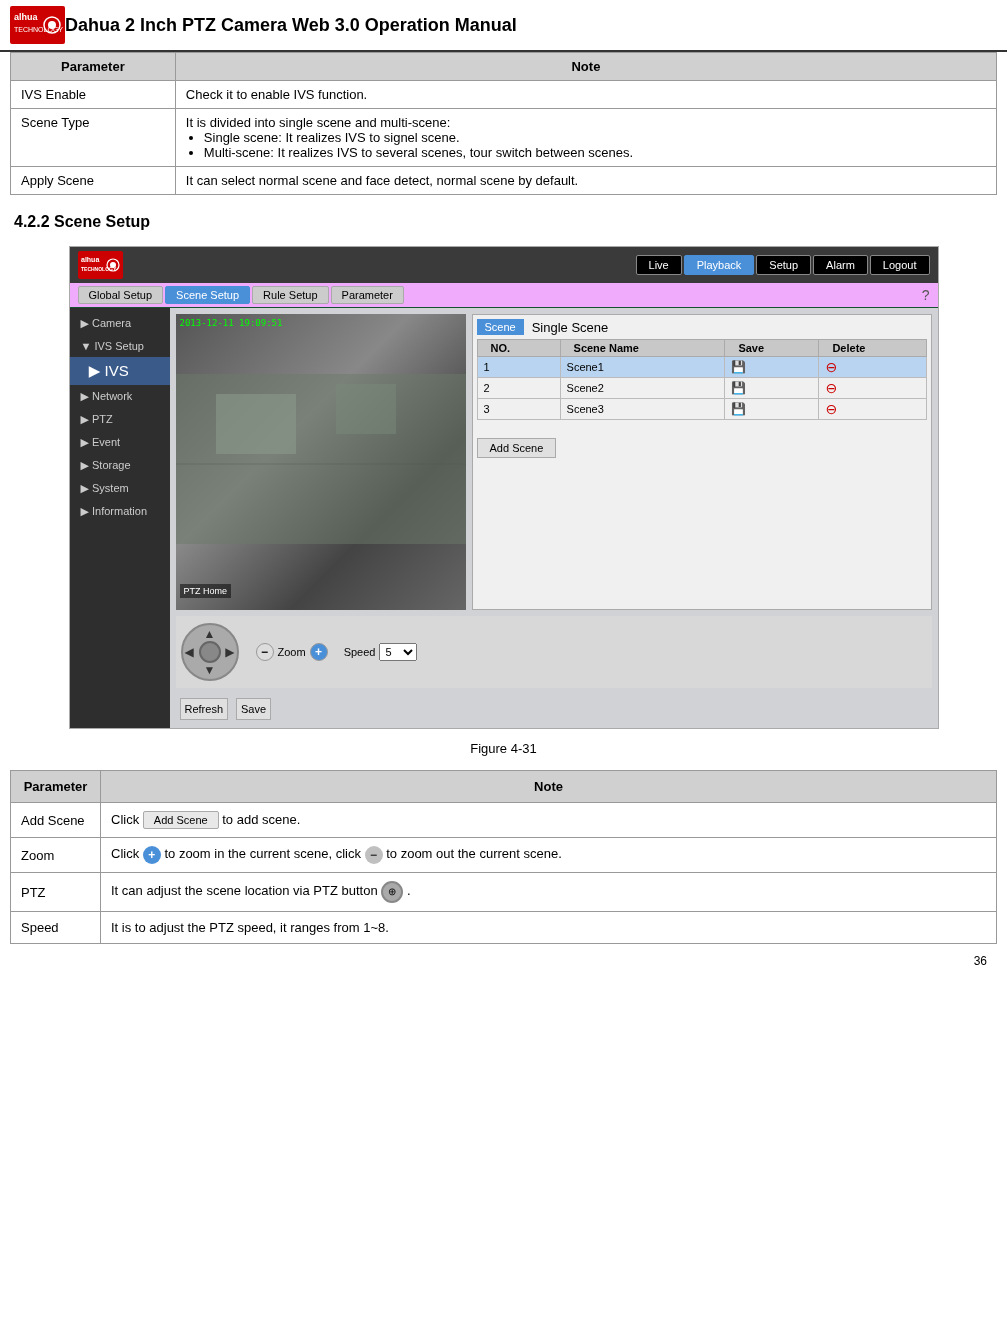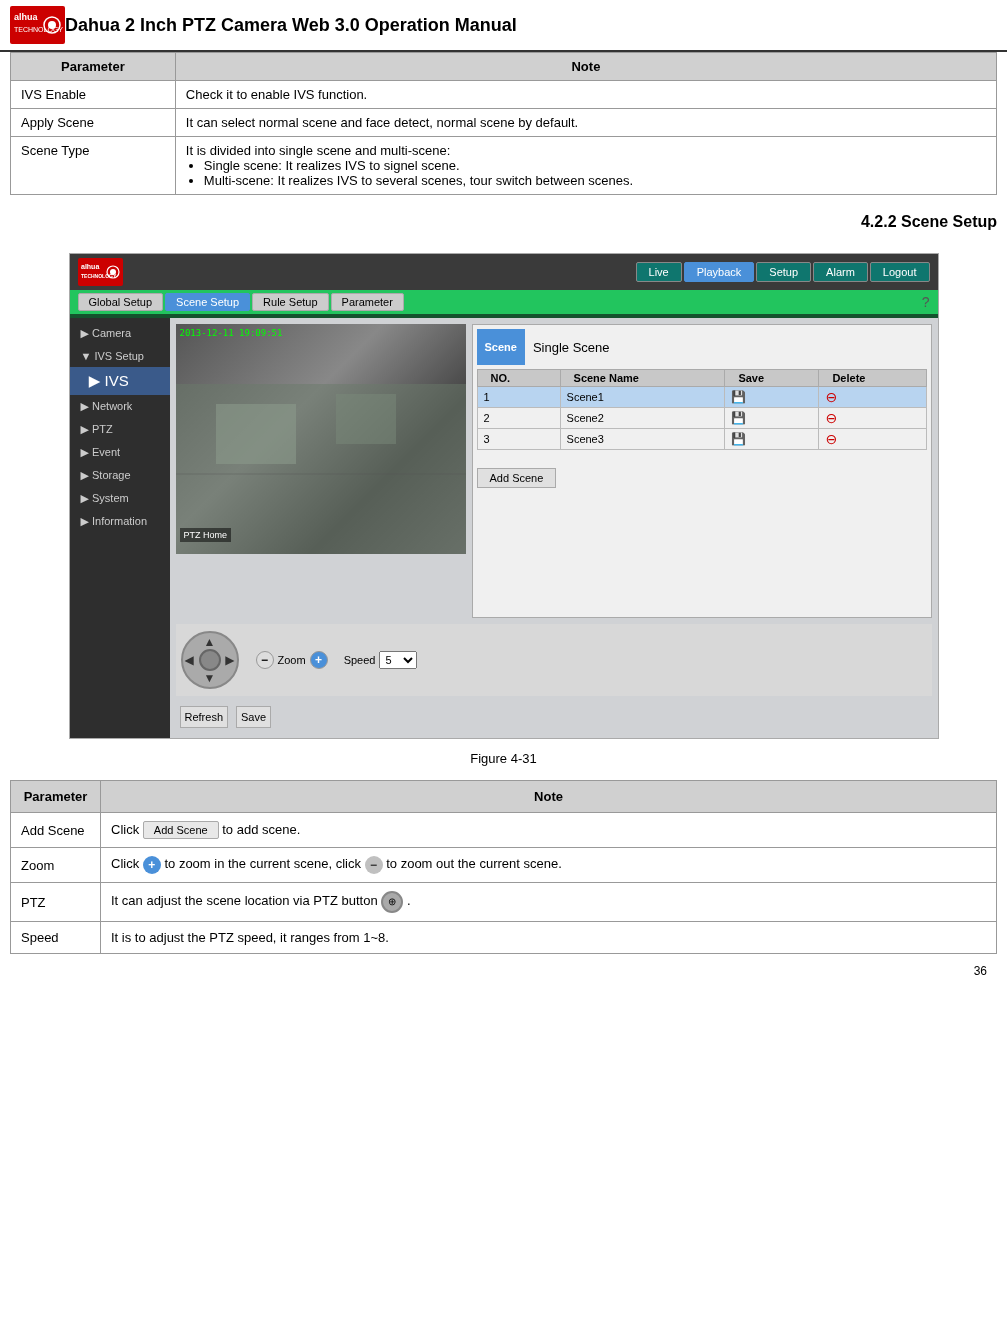--- a/index.html
+++ b/index.html
@@ -39,23 +39,22 @@
       font-weight: bold;
     }
     .top-table td ul {
       margin-left: 18px;
     }
 
     
     .section-heading {
       font-size: 16px;
       font-weight: bold;
-      margin: 14px 0 22px 0;
+      margin: 14px 0 15px 0;
       padding-left: 4px;
-      text-align: right;
     }
 
     
     .screenshot-container {
       border: 1px solid #aaa;
       background: #e8e8e8;
       width: 870px;
       margin: 0 auto 12px auto;
       padding: 0;
       position: relative;
@@ -80,41 +79,41 @@
     .cam-logo {
       margin-right: auto;
       color: #fff;
       font-size: 13px;
       font-weight: bold;
       display: flex;
       align-items: center;
       gap: 6px;
     }
     .cam-nav-btn {
-      background: #0f766e;
+      background: #000000;
       color: #fff;
       border: 1px solid #888;
       padding: 3px 12px;
       font-size: 11px;
       cursor: pointer;
       border-radius: 2px;
     }
     .cam-nav-btn.active {
       background: #4a90d9;
       border-color: #4a90d9;
     }
 
     
     .cam-subnav {
-      background: #22c55e;
+      background: #f0abfc;
       display: flex;
       align-items: center;
       padding: 3px 8px;
       gap: 2px;
-      border-bottom: 4px solid #14532d;
+      border-bottom: 1px solid #14532d;
     }
     .cam-subnav-btn {
       background: #ccc;
       border: 1px solid #aaa;
       padding: 2px 10px;
       font-size: 11px;
       cursor: pointer;
       border-radius: 2px;
     }
     .cam-subnav-btn.active {
@@ -169,21 +168,21 @@
     
     .cam-video-panel {
       display: flex;
       gap: 6px;
       flex: 1;
     }
 
     
     .cam-video {
       width: 290px;
-      height: 230px;
+      height: 296px;
       background: #e5e5e5;
       position: relative;
       flex-shrink: 0;
     }
     .cam-ptz-label {
       position: absolute;
       bottom: 12px;
       left: 4px;
       color: #fff;
       font-size: 9px;
@@ -199,24 +198,24 @@
       font-size: 11px;
       padding: 4px;
     }
     .scene-header-row {
       display: flex;
       align-items: center;
       gap: 8px;
       margin-bottom: 4px;
     }
     .scene-title {
-      font-weight: bold;
+      font-weight: normal;
       background: #4a90d9;
       color: #fff;
-      padding: 12px 8px;
+      padding: 2px 8px;
     }
     .single-scene-label {
       font-size: 13px;
     }
     .scene-table {
       width: 100%;
       border-collapse: collapse;
       font-size: 11px;
     }
     .scene-table th {
@@ -479,32 +478,32 @@
   <tbody>
         <tr>
     <th>Parameter</th>
     <th>Note</th>
   </tr>
   <tr>
     <td>IVS Enable</td>
     <td>Check it to enable IVS function.</td>
   </tr>
   <tr>
-    <td>Apply Scene</td>
-    <td>It can select normal scene and face detect, normal scene by default.</td>
-  </tr>
-  <tr>
     <td>Scene Type</td>
     <td>
       <span>It is divided into single scene and multi-scene:</span>
       <ul>
         <li>Single scene: It realizes IVS to signel scene.</li>
         <li>Multi-scene:  It realizes IVS to several scenes, tour switch between scenes.</li>
       </ul>
     </td>
+  </tr>
+  <tr>
+    <td>Apply Scene</td>
+    <td>It can select normal scene and face detect, normal scene by default.</td>
   </tr>
 </tbody>
     </table>
 
 <div class="section-heading">4.2.2   Scene Setup</div>
 
 <div class="screenshot-container">
   <div class="cam-ui">
 
     <div class="cam-topbar">

